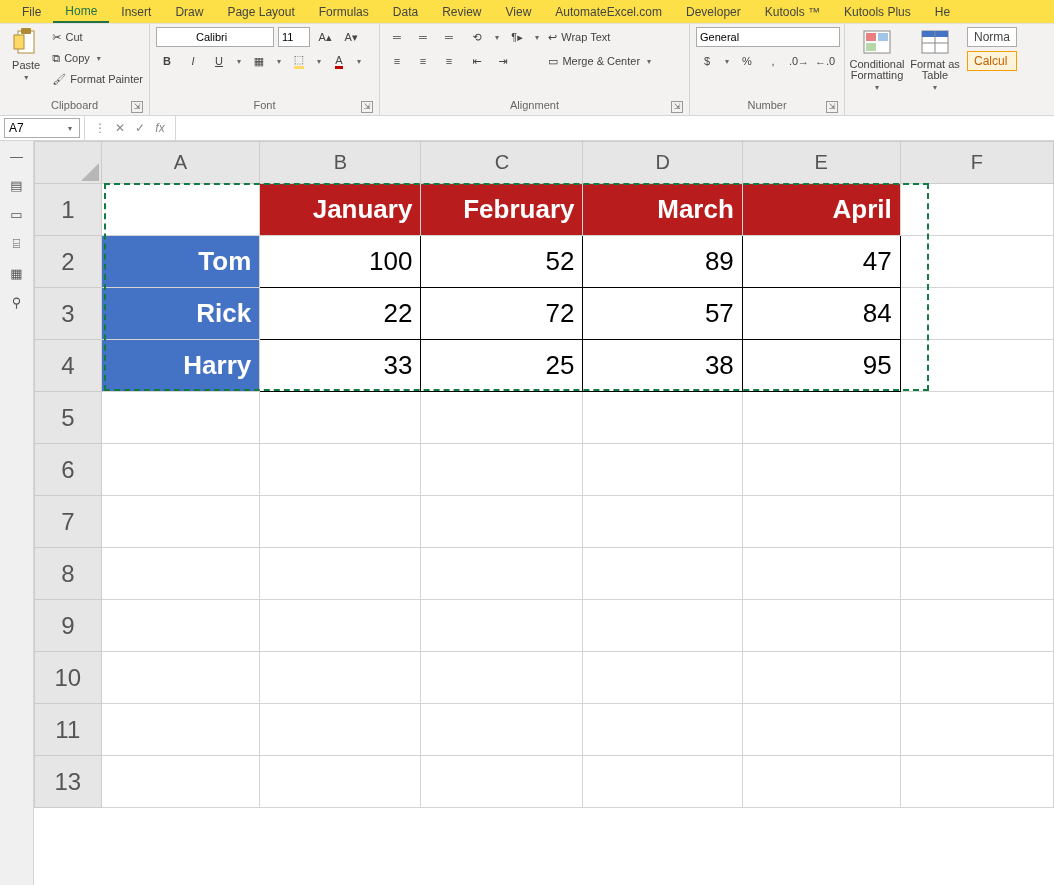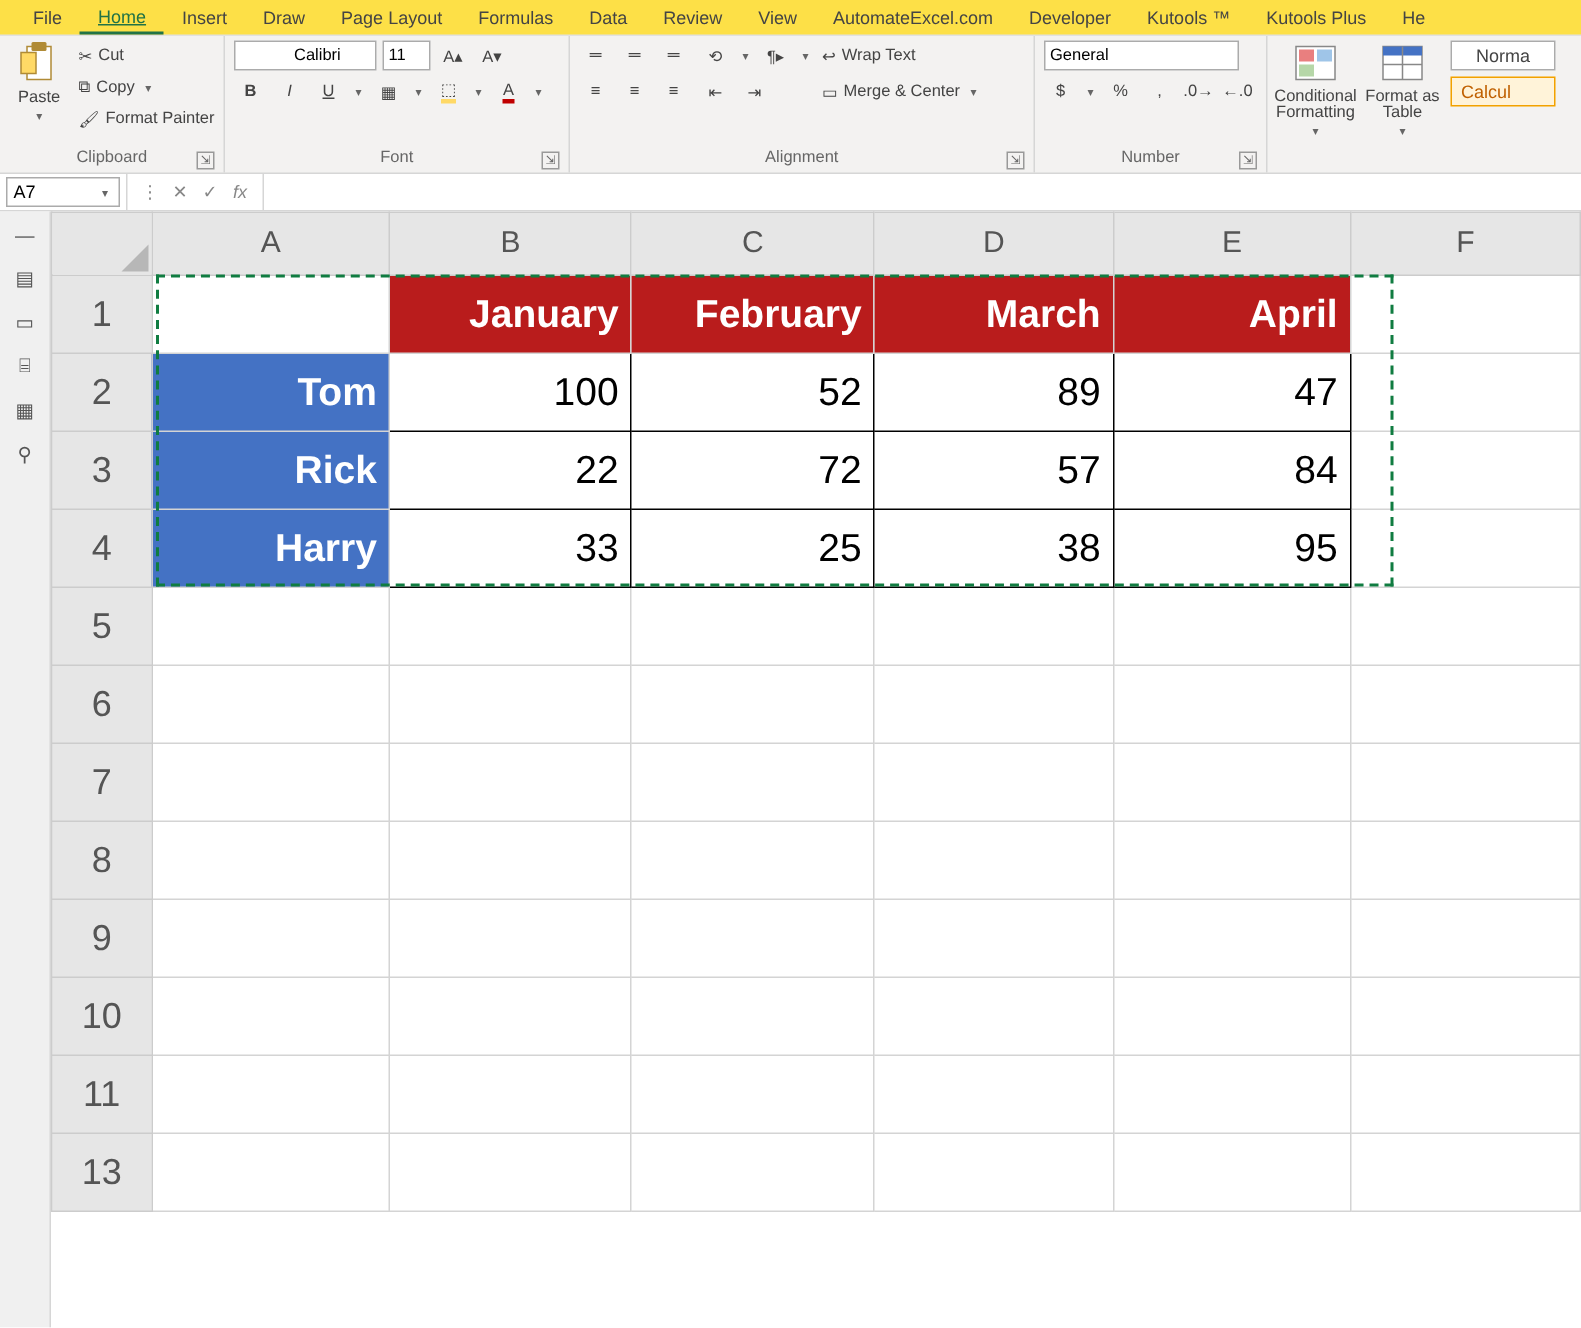--- a/index.html
+++ b/index.html
@@ -1,21 +1,21 @@
 <!DOCTYPE html>
 <html><head>
 <meta charset="utf-8">
 <style>
   * { box-sizing: border-box; margin: 0; padding: 0; font-family: "Segoe UI", Arial, sans-serif; }
   body { background: #fff; overflow: hidden; width: 1054px; height: 885px; }
 
   
   .menubar { display: flex; align-items: center; height: 24px; background: #fde047; font-size: 12px; color: #444; border-bottom: 1px solid #e1e1e1; padding-left: 10px; gap: 0; }
   .menubar .tab { padding: 3px 12px 3px 12px; cursor: default; }
-  .menubar .tab.home { color: #217346; border-bottom: 2px solid #217346; font-weight: 400; text-decoration: underline; text-decoration-color:#217346; }
+  .menubar .tab.home { color: #217346; border-bottom: 2px solid #217346; font-weight: 400; text-decoration-color:#217346; }
 
   
   .ribbon { display: flex; background: #f3f2f1; height: 92px; border-bottom: 1px solid #d6d6d6; font-size: 11px; color: #444; }
   .group { display: flex; flex-direction: column; border-right: 1px solid #d6d6d6; padding: 3px 6px 2px 6px; position: relative; }
   .group-body { flex: 1; display: flex; align-items: flex-start; gap: 6px; }
   .group-label { text-align: center; font-size: 11px; color: #666; padding-top: 2px; height: 16px; position: relative; }
   .group-label .launcher { position:absolute; right:0; bottom:0; width:12px; height:12px; border:1px solid #999; font-size:8px; line-height:10px; color:#666; text-align:center; }
   .bigbtn { display:flex; flex-direction:column; align-items:center; justify-content:flex-start; width:52px; height:66px; gap:2px; }
   .bigbtn .ico { width:30px; height:30px; display:flex; align-items:center; justify-content:center; }
   .minirow { display:flex; align-items:center; height:20px; gap:4px; white-space:nowrap; }
@@ -44,21 +44,21 @@
   th.colhead { background:#e6e6e6; border:1px solid #ccc; font-weight:400; font-size:20px; color:#555; height:42px; }
   th.rowhead { background:#e6e6e6; border:1px solid #ccc; font-weight:400; font-size:24px; color:#555; width:70px; text-align:center; }
   td.cell { border:1px solid #d4d4d4; height:52px; font-size:26px; padding:0 8px; text-align:right; }
   .colA { width:165px; } .colB{width:165px;} .colC{width:165px;} .colD{width:165px;} .colE{width:165px;} .colF{width:165px;}
   .hdrcell { background:#b91c1c; color:#fff; font-weight:bold; text-align:center; font-size:28px; }
   .rowname { background:#4472C4; color:#fff; font-weight:bold; text-align:center; font-size:28px; }
   td.databorder { border:1px solid #000;margin-left:19px; }
 
   
   .marquee { position:absolute; border:2px dashed #107c41; pointer-events:none; }
-  .norma-btn { border:1px solid #ababab; padding:2px 16px; font-size:12px; background:#fff; }
+  .norma-btn { border:1px solid #ababab; padding:2px 6px; font-size:12px; background:#fff; }
   .calc-btn { border:1px solid #f2a100; padding:2px 6px; font-size:12px; background:#fff3d9; color:#c06000; }
   svg { display:block; }
 </style>
 </head>
 <body>
 
 <div class="menubar">
   <div class="tab">File</div>
   <div class="tab home">Home</div>
   <div class="tab">Insert</div>
@@ -106,21 +106,21 @@
         </div>
       </div>
     </div>
     <div class="group-label"><span>Clipboard</span><span class="launcher">⇲</span></div>
   </div>
 
   <div class="group" style="width:230px">
     <div class="group-body">
       <div class="stack" style="gap:4px;width:100%">
         <div class="minirow">
-          <input class="rbinput" style="width: 95px; padding-left: 39px;" value="Calibri">
+          <input class="rbinput" style="width: 118px; padding-left: 39px;" value="Calibri">
           <input class="rbinput" style="width: 32px;" value="11">
           <span class="smbtn">A▴</span>
           <span class="smbtn">A▾</span>
         </div>
         <div class="minirow">
           <span class="smbtn" style="font-weight:bold">B</span>
           <span class="smbtn" style="font-style:italic">I</span>
           <span class="smbtn" style="text-decoration:underline">U</span>
             <span class="dd">▾</span>
           <span class="smbtn">▦</span>
@@ -177,21 +177,21 @@
         </div>
       </div>
     </div>
     <div class="group-label"><span>Alignment</span><span class="launcher">⇲</span></div>
   </div>
 
   <div class="group" style="width:155px">
     <div class="group-body">
       <div class="stack" style="gap:4px;width:100%">
         <div class="minirow">
-          <input class="rbinput" style="width: 130px;" value="General">
+          <input class="rbinput" style="width: 144px;" value="General">
         </div>
         <div class="minirow">
           <span class="smbtn">$</span>
             <span class="dd">▾</span>
           <span class="smbtn">%</span>
           <span class="smbtn">,</span>
           <span class="smbtn">.0→</span>
           <span class="smbtn">←.0</span>
         </div>
       </div>

